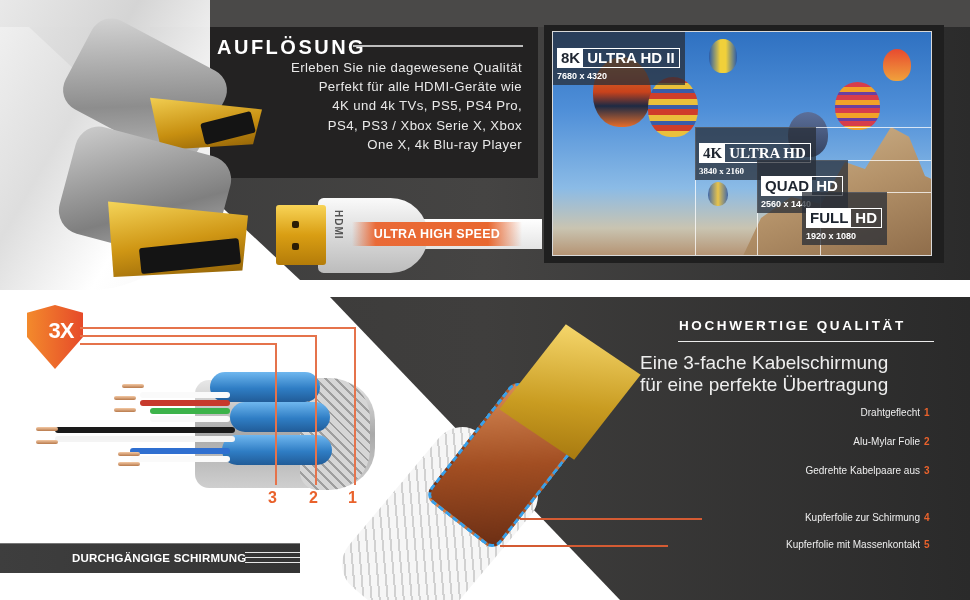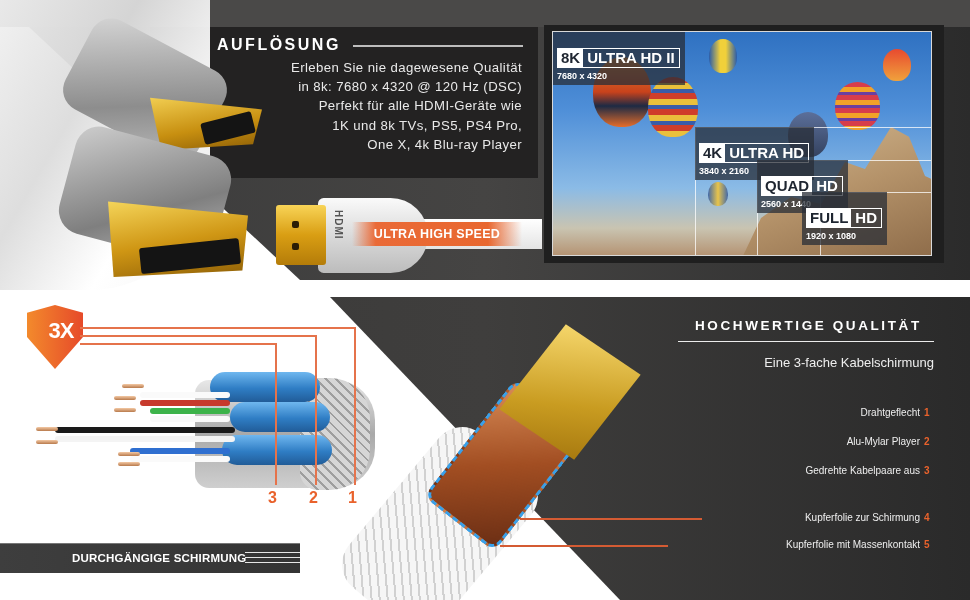--- a/index.html
+++ b/index.html
@@ -12,21 +12,21 @@
     background: linear-gradient(90deg, #3a3a3a 0%, #454443 50%, #2b2b2b 100%);
     clip-path: polygon(0 0, 970px 0, 970px 280px, 300px 280px, 0 0);
   }
   .top-strip { position: absolute; left: 0; top: 0; width: 970px; height: 27px; background: #4a4948; }
   .text-panel {
     position: absolute; left: 150px; top: 27px; width: 388px; height: 151px;
     background: #232222;
   }
   .heading-top {
     position: absolute; left: 217px; top: 36px;
-    color: #fff; font-weight: bold; font-size: 16px; letter-spacing: 2.5px;
+    color: #fff; font-weight: bold; font-size: 20px; letter-spacing: 2.5px;
   }
   .heading-top-rule { position: absolute; left: 353px; top: 45px; width: 170px; height: 2px; background: #bdbdbd; }
   .top-desc {
     position: absolute; left: 230px; top: 58px; width: 292px;
     color: #e9e9e9; font-size: 13.2px; line-height: 19.2px; text-align: right; letter-spacing: 0.4px;
   }
   .top-desc div { white-space: nowrap; }
 
   
   .cable-white {
@@ -110,26 +110,26 @@
   .res-size { color: #fff; font-weight: bold; font-size: 9px; margin-top: 3px; white-space: nowrap; }
 
   
   .bottom-band {
     position: absolute; left: 0; top: 297px; width: 970px; height: 303px;
     background: linear-gradient(90deg, #3a3938 0%, #3f3e3d 50%, #2a2a2a 100%);
     clip-path: polygon(330px 0, 970px 0, 970px 303px, 620px 303px, 330px 0);
   }
   .heading-bottom {
     position: absolute; left: 679px; top: 318px;
-    color: #fff; font-weight: bold; font-size: 13.5px; letter-spacing: 2.6px; margin-left: 16px;
+    color: #fff; font-weight: bold; font-size: 13.5px; letter-spacing: 2.6px;
   }
   .heading-bottom-rule { position: absolute; left: 678px; top: 341px; width: 256px; height: 1px; background: #ececec; }
   .feat-intro {
     position: absolute; left: 640px; top: 352px; width: 294px;
-    color: #eeeeee; font-size: 13px; line-height: 22px; text-align: right;
+    color: #eeeeee; font-size: 19px; line-height: 22px; 
   }
   .feat-item {
     position: absolute; right: 36px; color: #eeeeee; font-size: 10px; line-height: 20px; text-align: right; white-space: nowrap;
   }
   .feat-num { color: #e9622c; font-weight: bold; margin-left: 4px; display: inline-block; width: 10px; text-align: left; }
   .feat-item .indent { display: block; padding-right: 14px; }
   .leader { position: absolute; height: 2px; background: #d45b33; }
 
   
   .shield {
@@ -195,23 +195,23 @@
   </div>
 <div class="conn-shell-2"></div>
 <div class="gold-plug-2">
     <div class="port"></div>
   </div>
 
 <div class="heading-top">AUFLÖSUNG</div>
 <div class="heading-top-rule"></div>
 <div class="top-desc">
   <div>Erleben Sie nie dagewesene Qualität</div>
-  <div>in 8k: 7680 x 4320 @ 120 Hz (DSC)</div>
   <div>Perfekt für alle HDMI-Geräte wie</div>
-  <div>1K und 8k TVs, PS5, PS4 Pro,</div>
+  <div>4K und 4k TVs, PS5, PS4 Pro,</div>
+  <div>PS4, PS3 / Xbox Serie X, Xbox</div>
   <div>One X, 4k Blu-ray Player</div>
 </div>
 
 <div class="uhs-cable"></div>
 <div class="uhs-housing"></div>
 <div class="uhs-plug"></div>
 <div class="uhs-hdmi-logo">HDMI</div>
 <div class="uhs-label">ULTRA HIGH SPEED</div>
 
 <div class="photo-frame"></div>
@@ -229,21 +229,21 @@
   <div class="res-zone" style="left:204px;top:128px;width:178px;height:100px;"></div>
   <div class="res-zone" style="left:267px;top:160px;width:115px;height:70px;"></div>
 
   <div class="res-tag" style="left:0;top:0;">
     <div class="res-badge">
         <span class="a">8K</span>
         <span class="b">ULTRA HD II</span>
       </div>
     <div class="res-size">7680 x 4320</div>
   </div>
-  <div class="res-tag" style="left:142px;top:95px;">
+  <div class="res-tag" style="left:142px;top:95px;font-family:Liberation Serif, serif;">
     <div class="res-badge">
         <span class="a">4K</span>
         <span class="b">ULTRA HD</span>
       </div>
     <div class="res-size">3840 x 2160</div>
   </div>
   <div class="res-tag" style="left:204px;top:128px;">
     <div class="res-badge">
         <span class="a">QUAD</span>
         <span class="b">HD</span>
@@ -295,27 +295,28 @@
 <div class="layer-num" style="left:348px;top:489px;">1</div>
 
 <div class="conn-braid"></div>
 <div class="conn-cut"></div>
 <div class="conn-gold"></div>
 
 <div class="heading-bottom">HOCHWERTIGE QUALITÄT</div>
 <div class="heading-bottom-rule"></div>
 <div class="feat-intro">
   <div>Eine 3-fache Kabelschirmung</div>
+  <div>für eine perfekte Übertragung</div>
 </div>
 
 <div class="feat-item" style="top:403px;">
   <span>Drahtgeflecht</span><span class="feat-num">1</span>
 </div>
 <div class="feat-item" style="top:432px;">
-  <span>Alu-Mylar Player</span><span class="feat-num">2</span>
+  <span>Alu-Mylar Folie</span><span class="feat-num">2</span>
 </div>
 <div class="feat-item" style="top:461px;">
   <span>Gedrehte Kabelpaare aus</span><span class="feat-num">3</span>
 </div>
 <div class="leader" style="left:520px;top:518px;width:182px;"></div>
 <div class="feat-item" style="top:508px;">
   <span>Kupferfolie zur Schirmung</span><span class="feat-num">4</span>
 </div>
 <div class="leader" style="left:500px;top:545px;width:168px;"></div>
 <div class="feat-item" style="top:535px;">

